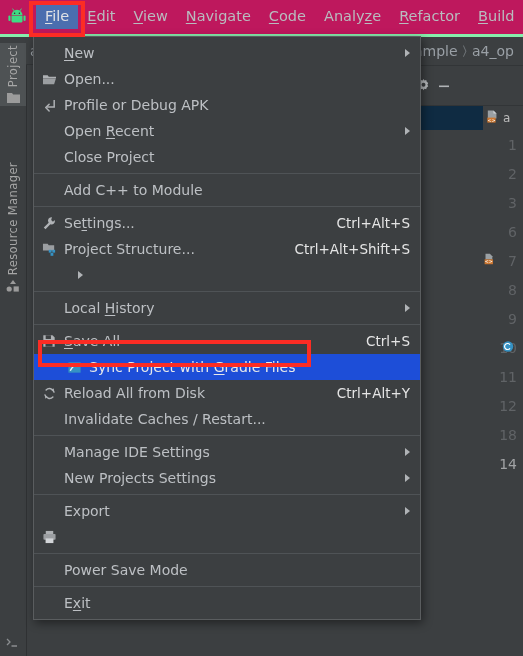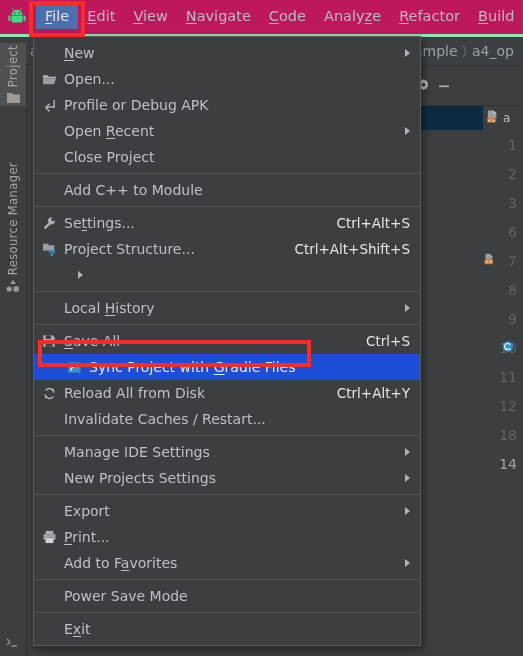--- a/index.html
+++ b/index.html
@@ -558,26 +558,20 @@
       <span class="mi-arrow"></span>
     </div>
     <div class="mi">
       <span class="mi-icon">
         <svg width="15" height="14" viewBox="0 0 16 15">
           <rect x="4" y="1" width="8" height="3.4" fill="#aeb1b4"></rect>
           <rect x="1.5" y="4.4" width="13" height="6" rx="0.8" fill="#9b9ea1"></rect>
           <rect x="3.8" y="9" width="8.4" height="5" fill="#d2d5d8"></rect>
         </svg>
       </span>
-      <span class="mi-label"><span class="u">P</span>rint...</span>
-    </div>
-    <div class="mi">
-      <span class="mi-icon"></span>
-      <span class="mi-label">Add to F<span class="u">a</span>vorites</span>
-      <span class="mi-arrow"></span>
     </div>
 
     <div class="msep"></div>
 
     <div class="mi">
       <span class="mi-icon"></span>
       <span class="mi-label">Power Save Mode</span>
     </div>
 
     <div class="msep"></div>

